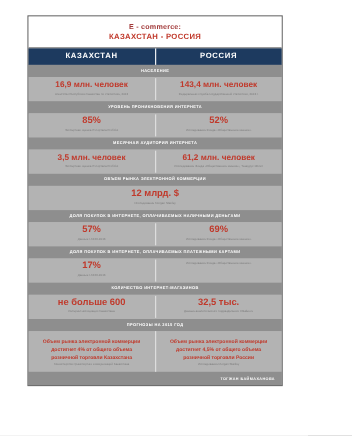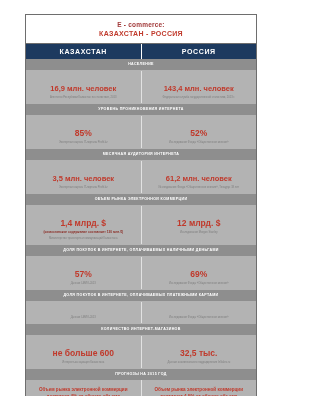--- a/index.html
+++ b/index.html
@@ -74,21 +74,21 @@
   }
   
   .values {
     display: flex;
     background: #b3b3b3;
     padding: 1px 0 1px 0;
   }
   .values .cell {
     flex: 1 1 0;
     text-align: center;
-    padding: 12px 3px 3px 3px;
+    padding: 0 3px 3px 3px;
     box-sizing: border-box;
   }
   .values .cell.left {
     border-right: 1px solid #e2e2e2;
   }
   .value-main {
     color: #c0392b;
     font-size: 8.5px;
     font-weight: bold;
     line-height: 11px;
@@ -184,44 +184,40 @@
           <div class="value-main small">3,5  млн. человек</div>
           <div class="value-source">Экспертная оценка IT-портала Profit.kz</div>
         </div>
         <div class="cell right">
           <div class="value-main small">61,2  млн. человек</div>
           <div class="value-source">Исследование Фонда «Общественное мнение», Тезаурус 18 лет</div>
         </div>
       </div>
       <div class="band">ОБЪЕМ РЫНКА ЭЛЕКТРОННОЙ КОММЕРЦИИ</div>
       <div class="values">
-        <div class="cell left">
-          <div class="value-main">1,4 млрд. $</div>
-          <div class="value-sub">(казахстанские содержание составляет 130 млн.$)</div>
-          <div class="value-source">Министерство транспорта и коммуникаций Казахстана</div>
-        </div>
         <div class="cell right">
           <div class="value-main">12 млрд. $</div>
           <div class="value-source">Исследование Morgan Stanley</div>
         </div>
       </div>
       <div class="band">ДОЛЯ ПОКУПОК В ИНТЕРНЕТЕ, ОПЛАЧИВАЕМЫХ НАЛИЧНЫМИ ДЕНЬГАМИ</div>
       <div class="values">
         <div class="cell left">
           <div class="value-main">57%</div>
           <div class="value-source">Данные I-МИО-2013</div>
         </div>
         <div class="cell right">
           <div class="value-main">69%</div>
           <div class="value-source">Исследование Фонда «Общественное мнение»</div>
         </div>
       </div>
       <div class="band">ДОЛЯ ПОКУПОК В ИНТЕРНЕТЕ, ОПЛАЧИВАЕМЫХ ПЛАТЕЖНЫМИ КАРТАМИ</div>
       <div class="values">
         <div class="cell left">
+          <div class="value-main">17%</div>
           <div class="value-source">Данные I-МИО-2013</div>
         </div>
         <div class="cell right">
           <div class="value-source">Исследование Фонда «Общественное мнение»</div>
         </div>
       </div>
       <div class="band">КОЛИЧЕСТВО ИНТЕРНЕТ-МАГАЗИНОВ</div>
       <div class="values">
         <div class="cell left">
           <div class="value-main">не больше 600</div>

